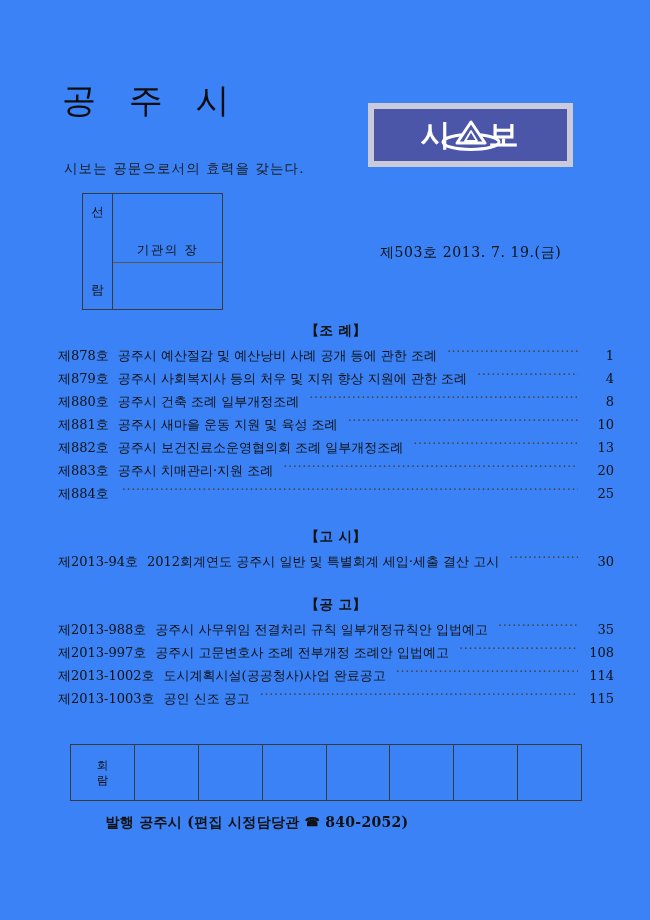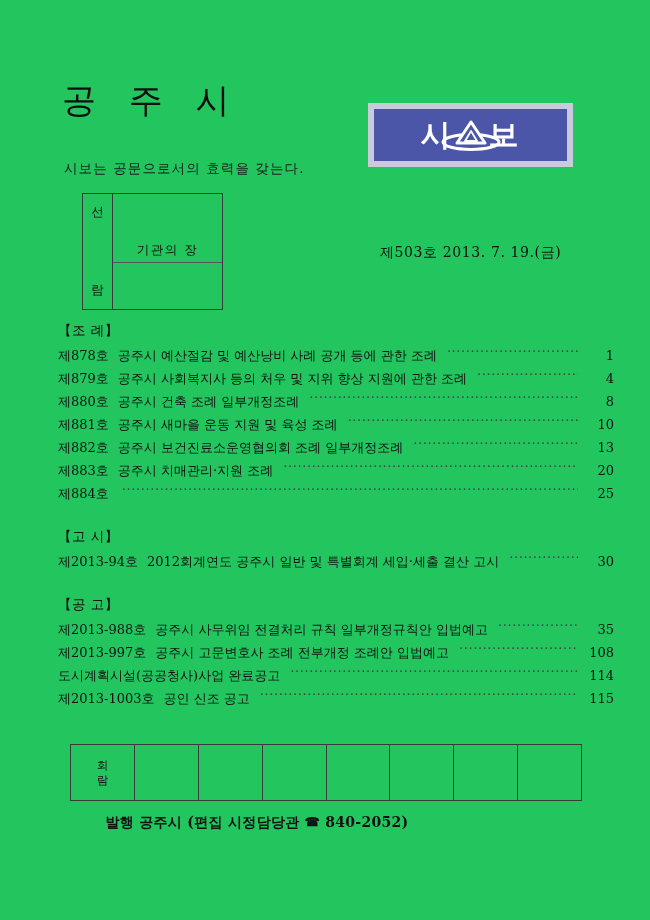--- a/index.html
+++ b/index.html
@@ -8,21 +8,21 @@
     background: #ffffff;
   }
   body {
     font-family: "DejaVu Serif", "Liberation Serif", serif;
     color: #111111;
   }
   .page {
     position: relative;
     width: 650px;
     height: 920px;
-    background: #22c55e;
+    background: #3b82f6;
     overflow: hidden;
   }
 
   
   .masthead {
     position: absolute;
     left: 0;
     top: 0;
     width: 650px;
     height: 200px;
@@ -164,24 +164,25 @@
     position: absolute;
     left: 58px;
     top: 322px;
     width: 556px;
   }
   .section {
     margin-bottom: 6px;
   }
   .section-title {
     font-size: 13.5px;
-    font-weight: 400;
+    font-weight: 700;
     letter-spacing: 0.5px;
     margin-bottom: 4px;
     white-space: nowrap;
+    text-align: center;
   }
   .entry {
     display: flex;
     align-items: baseline;
     font-size: 13px;
     line-height: 23px;
     white-space: nowrap;
   }
   .entry-no {
     flex: 0 0 auto;
@@ -364,20 +365,21 @@
           <span class="entry-dots"></span>
           <span class="entry-page">35</span>
         </div>
         <div class="entry">
           <span class="entry-no">제2013-997호</span>
           <span class="entry-title">공주시 고문변호사 조례 전부개정 조례안 입법예고</span>
           <span class="entry-dots"></span>
           <span class="entry-page">108</span>
         </div>
         <div class="entry">
+          <span class="entry-no">제2013-1002호</span>
           <span class="entry-title">도시계획시설(공공청사)사업 완료공고</span>
           <span class="entry-dots"></span>
           <span class="entry-page">114</span>
         </div>
         <div class="entry">
           <span class="entry-no">제2013-1003호</span>
           <span class="entry-title">공인 신조 공고</span>
           <span class="entry-dots"></span>
           <span class="entry-page">115</span>
         </div>

